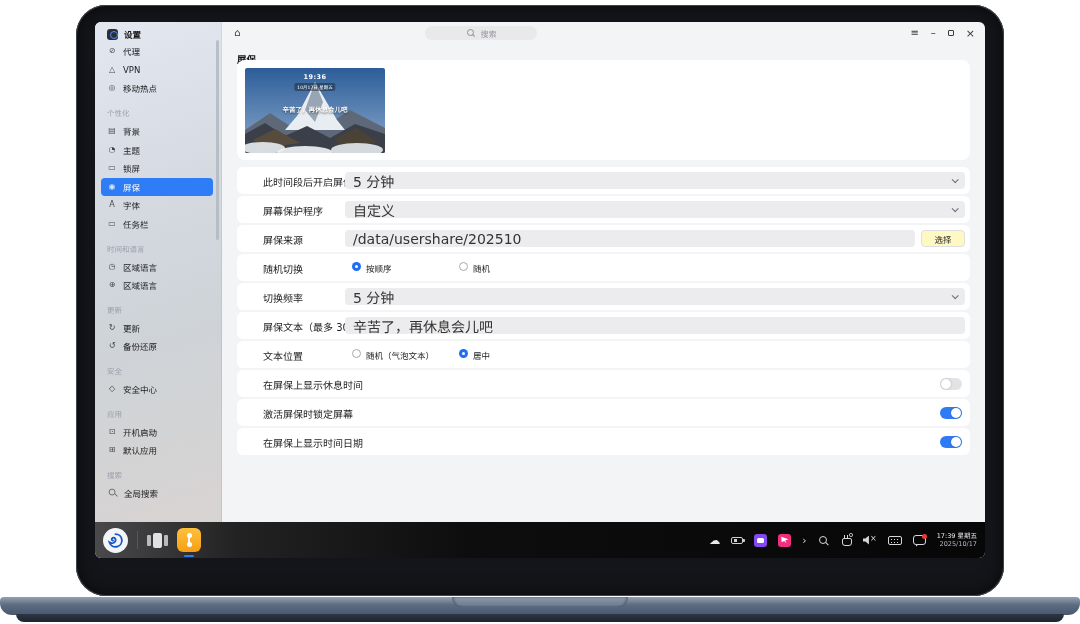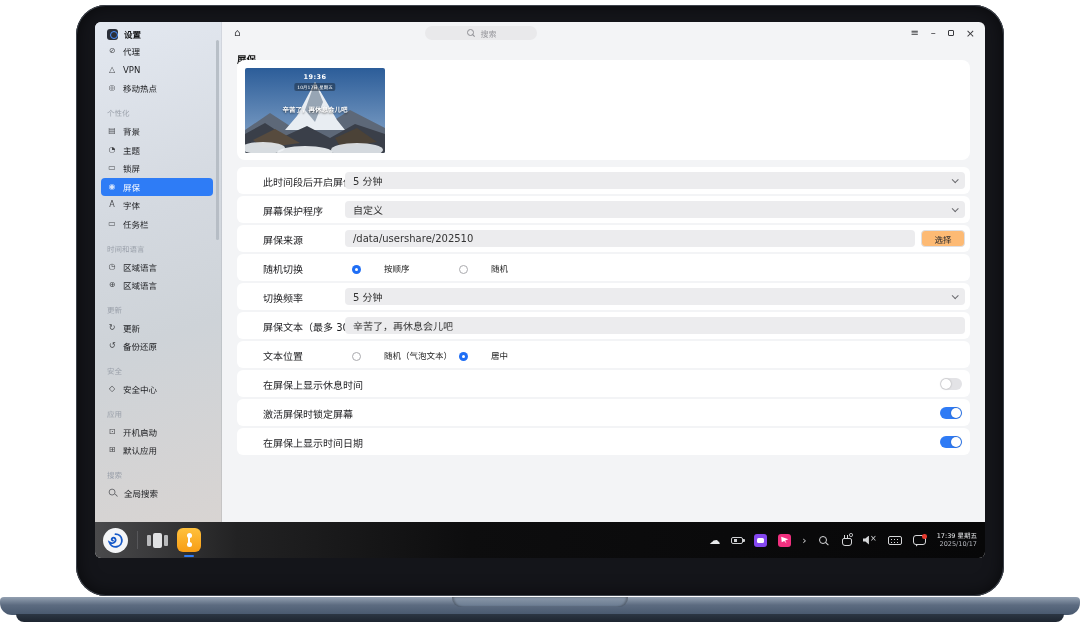--- a/index.html
+++ b/index.html
@@ -66,28 +66,28 @@
              color:#fff; font-size:4.5px; background:rgba(20,30,45,.45); padding:1px 3px; border-radius:2px; white-space:nowrap; }
   .pv-cap  { position:absolute; left:0; right:0; top:36px; text-align:center; color:#fff;
              font-size:6.5px; font-weight:bold; text-shadow:0 1px 2px rgba(0,0,0,.6); }
 
   .rows { position:absolute; left:15px; top:145px; width:733px; }
   .row { position:relative; height:27px; margin-bottom:2px; background:#ffffff; border-radius:6px; }
   .row-label { position:absolute; left:26px; top:50%; transform:translateY(-50%);
                font-size:10px; color:#1d1d20; white-space:nowrap; }
   .field { position:absolute; left:108px; right:5px; top:5px; height:17px; background:#ececee;
            border-radius:4px; display:flex; align-items:center; padding:0 8px;
-           font-size:10px; color:#333; }
+           font-size:14px; color:#333; }
   .field.short { right:55px;align-items:center; }
   .chev { position:absolute; right:8px; top:6px; width:5px; height:5px;
           border-right:1px solid #6c6c70; border-bottom:1px solid #6c6c70; transform:rotate(45deg) translateY(-1px); }
-  .pick-btn { position:absolute; right:5px; top:5px; width:44px; height:17px; background:#fdba74;
+  .pick-btn { position:absolute; right:5px; top:5px; width:44px; height:17px; background:#fef9c3;
           border:1px solid #dfdfe2; border-radius:4px; display:flex; align-items:center; justify-content:center;
           font-size:8.5px; color:#2a2a2e; }
-  .radio-opt { position:absolute; top:50%; transform:translateY(-50%); display:flex; align-items:flex-end; gap:23px; }
+  .radio-opt { position:absolute; top:50%; transform:translateY(-50%); display:flex; align-items:flex-start; gap:5px; }
   .radio { width:9px; height:9px; border-radius:50%; border:1px solid #aaaaae; background:#fff; position:relative; flex:0 0 auto; }
   .radio.checked { border:none; background:#1f6ef5; }
   .radio.checked::after { content:''; position:absolute; left:3px; top:3px; width:3px; height:3px; border-radius:50%; background:#fff; }
   .radio-text { font-size:8.5px; color:#222; white-space:nowrap; }
   .toggle { position:absolute; right:8px; top:50%; transform:translateY(-50%); width:22px; height:12px;
             border-radius:6px; background:#e3e3e6; }
   .toggle .knob { position:absolute; top:1px; left:1px; width:10px; height:10px; border-radius:50%;
             background:#fff; box-shadow:0 0 2px rgba(0,0,0,.3); }
   .toggle.on { background:#2f7bf5; }
   .toggle.on .knob { left:auto; right:1px; }

